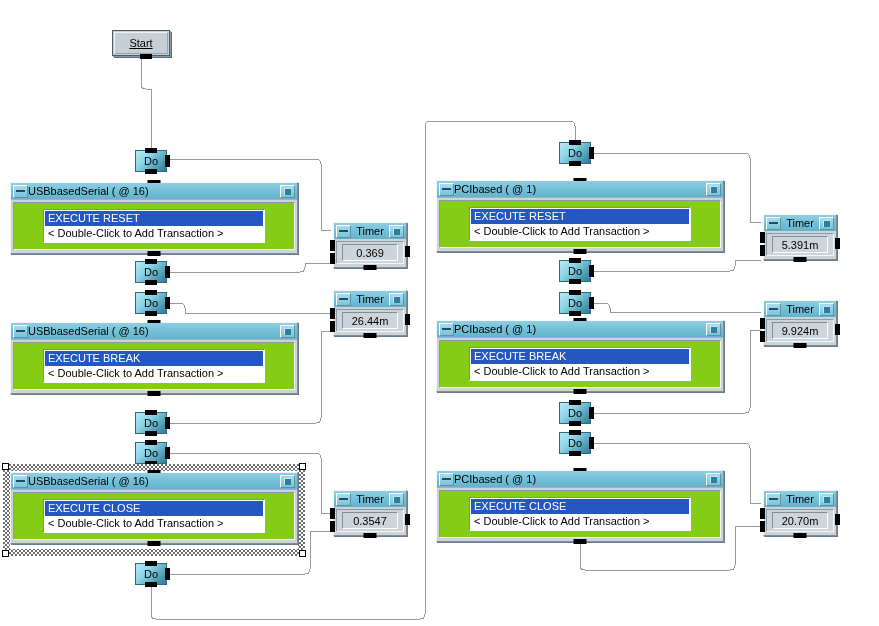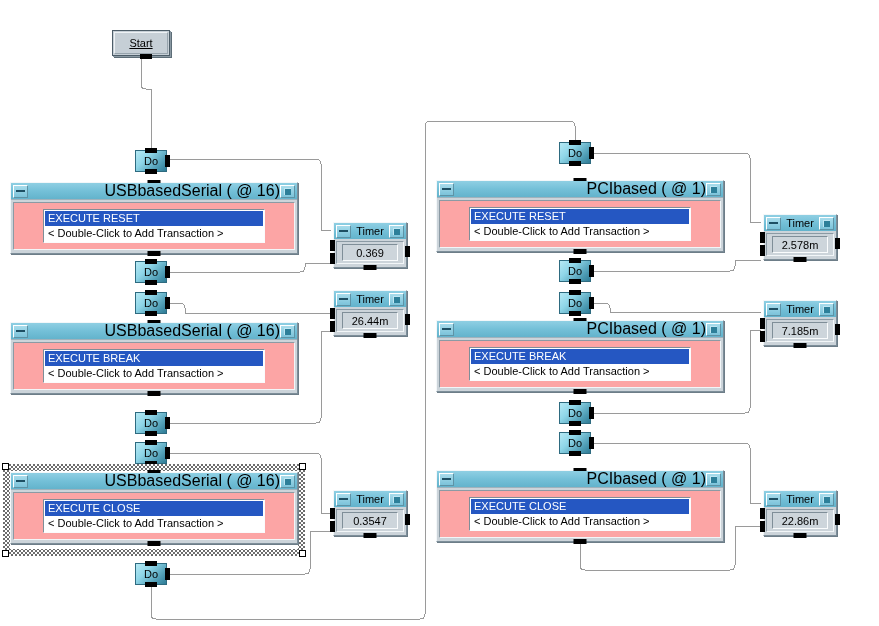--- a/index.html
+++ b/index.html
@@ -77,26 +77,26 @@
     border-right-color:#5e93a6;border-bottom-color:#5e93a6;
     box-sizing:border-box;
     display:flex;align-items:center;justify-content:center;
     flex:0 0 auto;
   }
   .btn-min{margin-left:2px;}
   .btn-max{margin-right:2px;}
   .glyph-min{width:9px;height:2px;background:#1d4f63;}
   .glyph-max{width:7px;height:7px;background:#2d7f99;border-top:1px solid #bfe6f2;border-left:1px solid #bfe6f2;box-sizing:border-box;}
   .win-title-text{
-    flex:1;text-align:right;font-size:16px;color:#000;
+    flex:1;text-align:left;font-size:11px;color:#000;
     white-space:nowrap;overflow:hidden;
   }
   .win-body{
     position:absolute;left:2px;right:2px;top:19px;bottom:3px;
-    background:#fca5a5;
+    background:#84cc16;
     border:1px solid #8b9aa4;
     border-top-color:#8b9aa4;border-left-color:#8b9aa4;
     border-right-color:#f2f6f8;border-bottom-color:#f2f6f8;
     box-sizing:border-box;
     display:flex;align-items:center;justify-content:center;
   }
   .txn-list{
     width:calc(100% - 58px);
     background:#ffffff;
     border:1px solid #7f8e98;
@@ -494,59 +494,59 @@
     <div class="timer-title">
       <div class="btn-min">
           <div class="glyph-min"></div>
         </div>
       <div class="timer-title-text">Timer</div>
       <div class="btn-max">
           <div class="glyph-max"></div>
         </div>
     </div>
     <div class="timer-body">
-      <div class="timer-value">2.578m</div>
+      <div class="timer-value">5.391m</div>
     </div>
     <div class="t-tab t-left1"></div>
     <div class="t-tab t-left2"></div>
     <div class="t-tab t-right"></div>
     <div class="t-tab t-bot"></div>
   </div>
 
   <div class="timer-win" style="left:763px;top:300px;">
     <div class="timer-title">
       <div class="btn-min">
           <div class="glyph-min"></div>
         </div>
       <div class="timer-title-text">Timer</div>
       <div class="btn-max">
           <div class="glyph-max"></div>
         </div>
     </div>
     <div class="timer-body">
-      <div class="timer-value">7.185m</div>
+      <div class="timer-value">9.924m</div>
     </div>
     <div class="t-tab t-left1"></div>
     <div class="t-tab t-left2"></div>
     <div class="t-tab t-right"></div>
     <div class="t-tab t-bot"></div>
   </div>
 
   <div class="timer-win" style="left:763px;top:490px;">
     <div class="timer-title">
       <div class="btn-min">
           <div class="glyph-min"></div>
         </div>
       <div class="timer-title-text">Timer</div>
       <div class="btn-max">
           <div class="glyph-max"></div>
         </div>
     </div>
     <div class="timer-body">
-      <div class="timer-value">22.86m</div>
+      <div class="timer-value">20.70m</div>
     </div>
     <div class="t-tab t-left1"></div>
     <div class="t-tab t-left2"></div>
     <div class="t-tab t-right"></div>
     <div class="t-tab t-bot"></div>
   </div>
 
 </div>
 
 </body></html>

